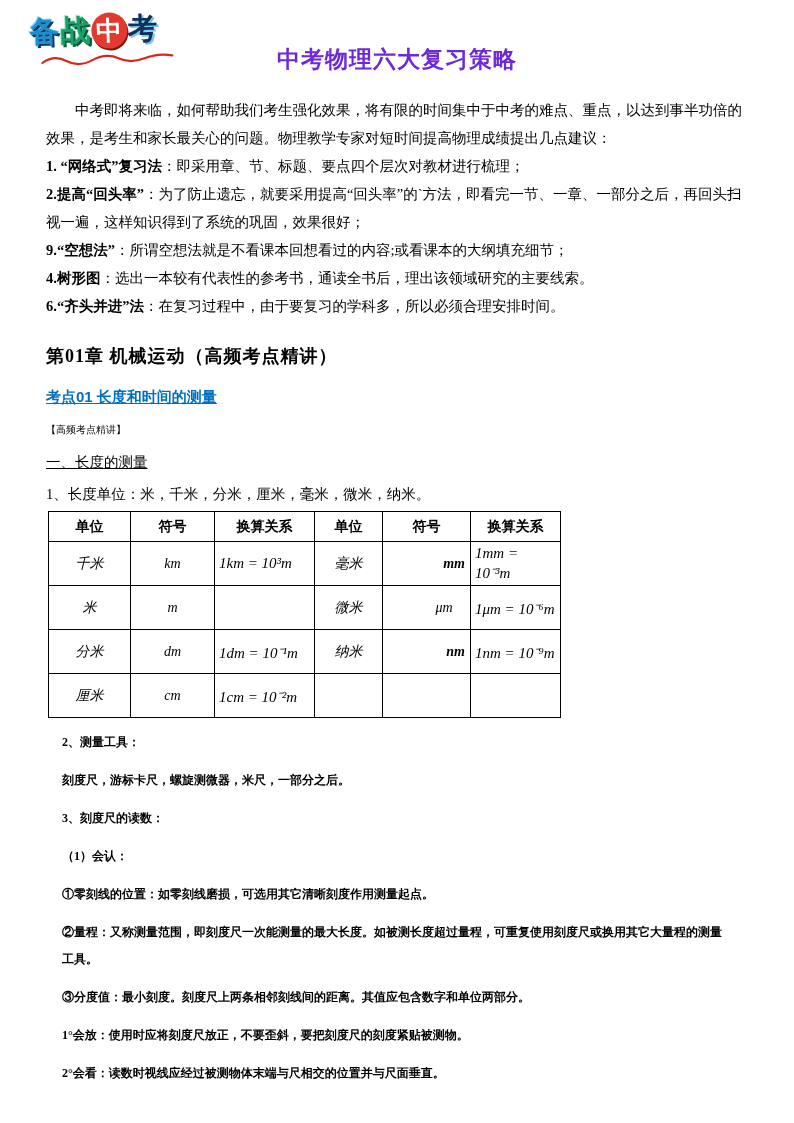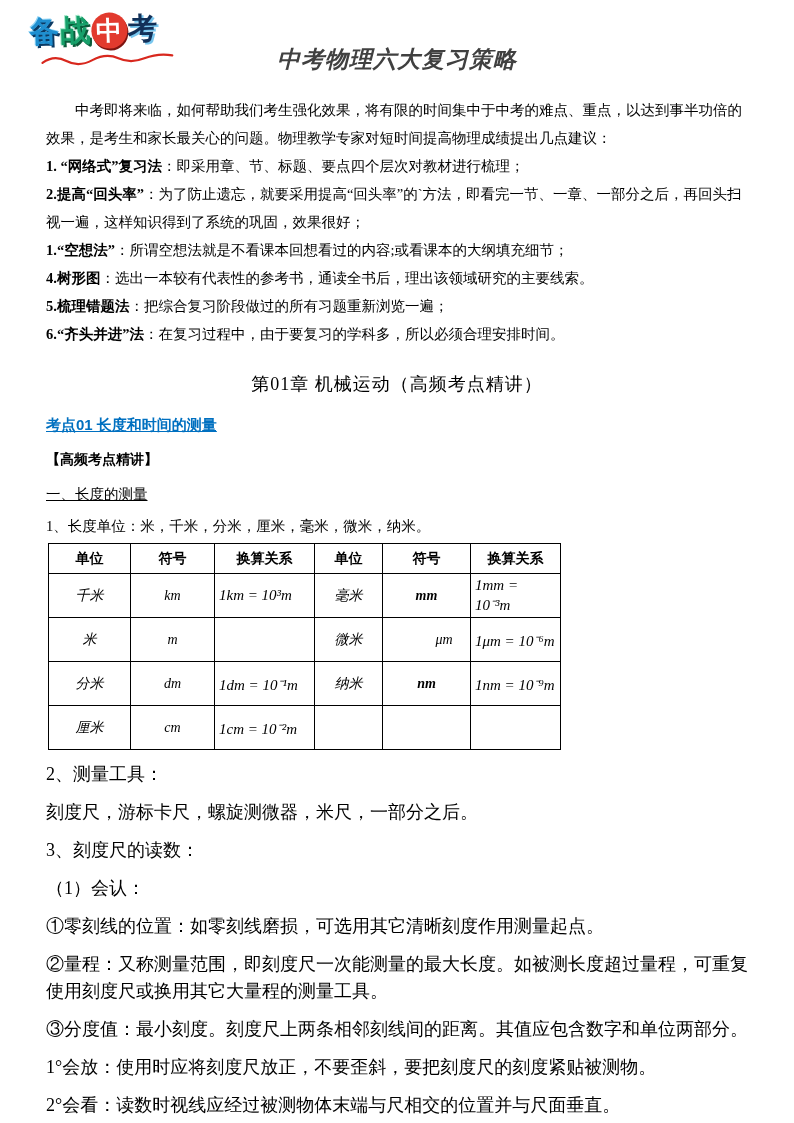--- a/index.html
+++ b/index.html
@@ -22,52 +22,51 @@
   .lc2 { color: #17a06a; text-shadow: 2px 2px 0 #0b5b3a, -1px -1px 0 #9fe8c8; }
   .lc3 { color: #ffffff; background: #e23a2e; border-radius: 50%; width: 36px; height: 36px; line-height: 36px; text-align: center; font-size: 26px; box-shadow: 1px 2px 0 #7e1410; }
   .lc4 { color: #123058; text-shadow: 2px 2px 0 #79c7ef; }
   .logo-flourish { display: block; margin: 2px 0 0 10px; }
 
   .title {
     text-align: center;
     font-family: "Liberation Sans", sans-serif;
     font-weight: 900;
     font-size: 23px;
-    color: #404040;
+    color: #6d28d9;
     padding-top: 30px;
     letter-spacing: 1px;
-    font-style: italic;
   }
 
   
   .intro { text-indent: 2em; line-height: 28px; font-size: 14.5px; margin: 10px 0 0 0; }
   .strategies p { margin: 0; line-height: 28px; font-size: 14.5px; }
   .b { font-weight: bold; }
 
   
-  .chapter { text-align: center; font-size: 18px; font-weight: normal; margin: 24px 0 0 0; letter-spacing: 1px; }
+  .chapter { text-align: left; font-size: 18px; font-weight: bold; margin: 24px 0 0 0; letter-spacing: 1px; }
   .kaodian { color: #0070c0; font-weight: bold; font-size: 15px; margin: 20px 0 0 0; font-family: "Liberation Sans", sans-serif; }
   .kaodian span { text-decoration: underline; text-align: right; }
-  .tagline-head { font-weight: bold; font-size: 14px; margin: 16px 0 0 0; }
+  .tagline-head { font-weight: normal; font-size: 10px; margin: 16px 0 0 0; }
   .subhead { font-weight: normal; font-size: 14.5px; margin: 16px 0 0 0; }
   .subhead span { text-decoration: underline; }
   .unitline { font-size: 14.5px; margin: 13px 0 7px 0; }
 
   
   table { border-collapse: collapse; margin-left: 2px; }
   th, td { border: 1px solid #000; text-align: center; font-size: 14px; padding: 3px 5px; }
   th { font-weight: bold; height: 30px; }
   td { height: 44px; font-style: italic; }
   .formula { font-family: "Liberation Serif", serif; font-style: italic; text-align: left; padding-left: 4px; font-size: 15px; }
   .sym   { font-family: "Liberation Serif", serif; }
-  .sym-b { font-family: "Liberation Serif", serif; font-weight: bold; }
+  .sym-b { font-family: "Liberation Serif", serif; font-weight: bold; text-align: right; }
   .sym-i { font-family: "Liberation Serif", serif; font-style: italic; padding-left: 40px; }
 
   
-  .paras p { margin: 11px 0; line-height: 27px; font-size: 18px; }
+  .paras p { margin: 11px 16px; line-height: 27px; font-size: 12px; font-weight: bold; }
 </style>
 </head>
 <body>
 
 <div class="page">
 
   <div class="header">
     <div class="logo">
       <div class="logo-main">
         <span class="lc lc1">备</span><span class="lc lc2">战</span><span class="lc lc3">中</span><span class="lc lc4">考</span>
@@ -77,23 +76,22 @@
       </svg>
     </div>
     <div class="title">中考物理六大复习策略</div>
   </div>
 
   <p class="intro">中考即将来临，如何帮助我们考生强化效果，将有限的时间集中于中考的难点、重点，以达到事半功倍的效果，是考生和家长最关心的问题。物理教学专家对短时间提高物理成绩提出几点建议：</p>
 
   <div class="strategies">
     <p><span class="b">1. “网络式”复习法</span><span>：即采用章、节、标题、要点四个层次对教材进行梳理；</span></p>
     <p><span class="b">2.提高“回头率”</span><span>：为了防止遗忘，就要采用提高“回头率”的`方法，即看完一节、一章、一部分之后，再回头扫视一遍，这样知识得到了系统的巩固，效果很好；</span></p>
-    <p><span class="b">1.“空想法”</span><span>：所谓空想法就是不看课本回想看过的内容;或看课本的大纲填充细节；</span></p>
+    <p><span class="b">9.“空想法”</span><span>：所谓空想法就是不看课本回想看过的内容;或看课本的大纲填充细节；</span></p>
     <p><span class="b">4.树形图</span><span>：选出一本较有代表性的参考书，通读全书后，理出该领域研究的主要线索。</span></p>
-    <p><span class="b">5.梳理错题法</span><span>：把综合复习阶段做过的所有习题重新浏览一遍；</span></p>
     <p><span class="b">6.“齐头并进”法</span><span>：在复习过程中，由于要复习的学科多，所以必须合理安排时间。</span></p>
   </div>
 
   <div class="chapter">第01章 机械运动（高频考点精讲）</div>
 
   <div class="kaodian"><span>考点01 长度和时间的测量</span></div>
 
   <div class="tagline-head">【高频考点精讲】</div>
 
   <div class="subhead"><span>一、长度的测量</span></div>

